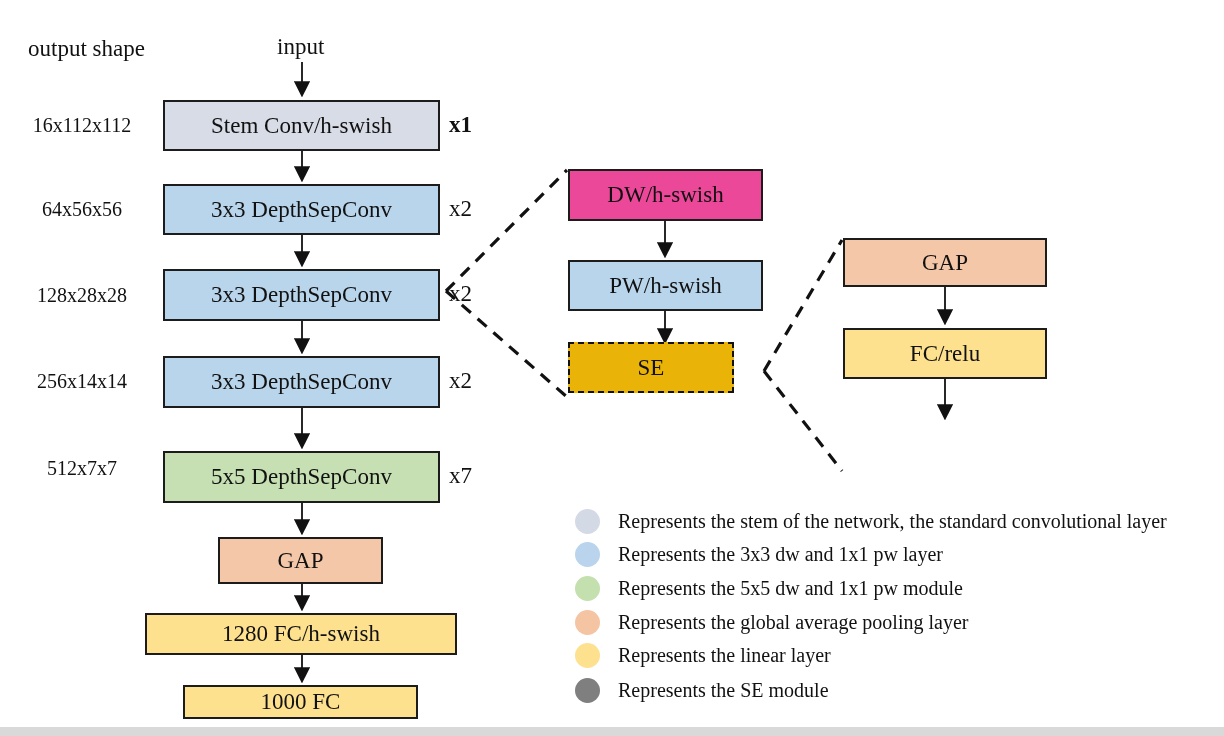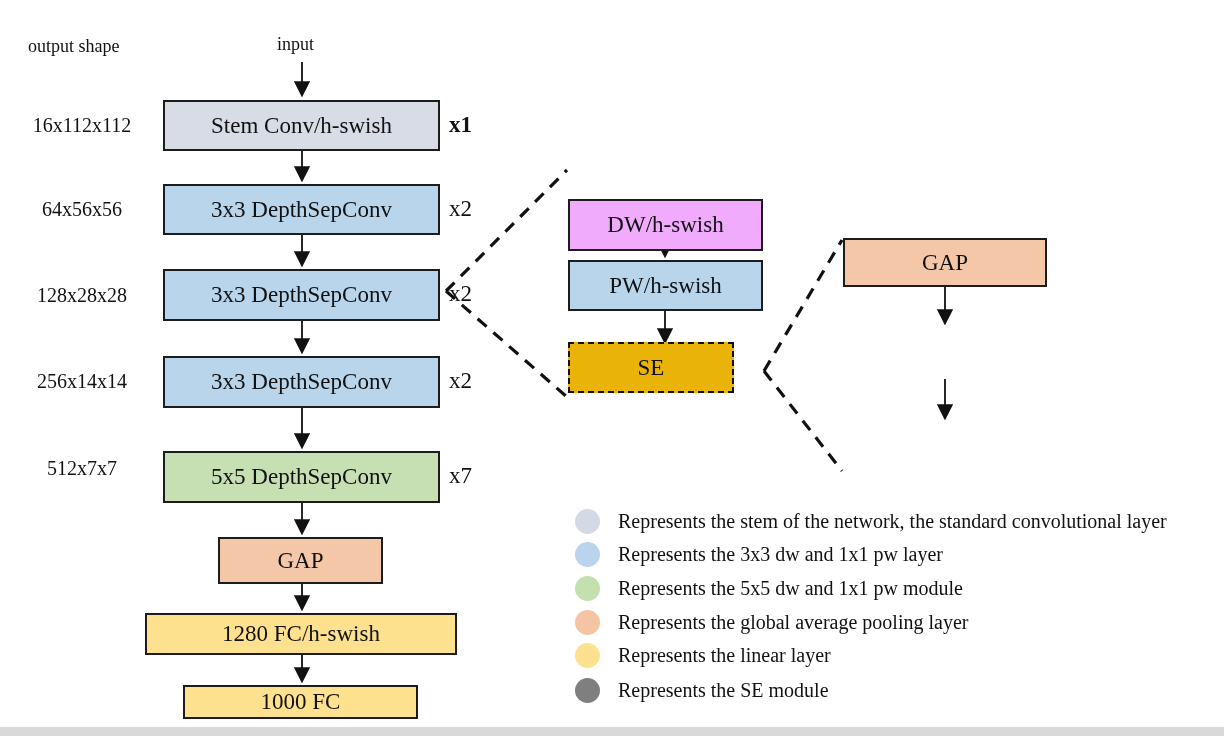--- a/index.html
+++ b/index.html
@@ -19,21 +19,21 @@
     display:flex;align-items:center;justify-content:center;
     font-size:23px;
     background:#ffffff;
   }
   .box.dashed{border:2.5px dashed #111111;}
   .shape-label{
     position:absolute;left:12px;width:140px;
     text-align:center;font-size:20px;white-space:nowrap;
   }
   .repeat-label{position:absolute;left:449px;font-size:23px;}
-  .heading{position:absolute;font-size:18px;white-space:nowrap;}
+  .heading{position:absolute;font-size:23px;white-space:nowrap;}
   .legend-row{
     position:absolute;left:575px;height:26px;
     display:flex;align-items:center;gap:18px;
   }
   .legend-dot{width:25px;height:25px;border-radius:50%;flex:0 0 auto;}
   .legend-text{font-size:20px;white-space:nowrap;}
   .bottom-bar{
     position:absolute;left:0;top:727px;width:1224px;height:9px;
     background:#d9d9d9;
   }
@@ -89,25 +89,26 @@
   <div class="repeat-label" style="top:112px;font-weight:bold;">x1</div>
   <div class="repeat-label" style="top:196px;">x2</div>
   <div class="repeat-label" style="top:281px;">x2</div>
   <div class="repeat-label" style="top:368px;">x2</div>
   <div class="repeat-label" style="top:463px;">x7</div>
 
   <div class="box" style="left: 218px; top: 537px; width: 165px; height: 47px; background-color: rgb(245, 199, 169);">GAP</div>
   <div class="box" style="left: 145px; top: 613px; width: 312px; height: 42px; background-color: rgb(253, 225, 143);">1280 FC/h-swish</div>
   <div class="box" style="left: 183px; top: 685px; width: 235px; height: 34px; background-color: rgb(253, 225, 143);">1000 FC</div>
 
-  <div class="box" style="left: 568px; top: 169px; width: 195px; height: 52px; background-color: #f0abfc; margin-top: 30px;">DW/h-swish</div>
+  <div class="box" style="left: 568px; top: 169px; width: 195px; height: 52px; background-color: #ec4899;">DW/h-swish</div>
   <div class="box" style="left: 568px; top: 260px; width: 195px; height: 51px; background-color: rgb(185, 213, 236);">PW/h-swish</div>
   <div class="box dashed" style="left: 568px; top: 342px; width: 166px; height: 51px; background-color: #eab308;">SE</div>
 
   <div class="box" style="left: 843px; top: 238px; width: 204px; height: 49px; background-color: rgb(245, 199, 169);">GAP</div>
+  <div class="box" style="left: 843px; top: 328px; width: 204px; height: 51px; background-color: rgb(253, 225, 143);">FC/relu</div>
 
   <div class="legend-row" style="top:508px;">
     <span class="legend-dot" style="background-color: rgb(211, 217, 229);"></span>
     <span class="legend-text">Represents the stem of the network, the standard convolutional layer</span>
   </div>
   <div class="legend-row" style="top:541px;">
     <span class="legend-dot" style="background-color: rgb(185, 212, 236);"></span>
     <span class="legend-text">Represents the 3x3 dw and 1x1 pw layer</span>
   </div>
   <div class="legend-row" style="top:575px;">

